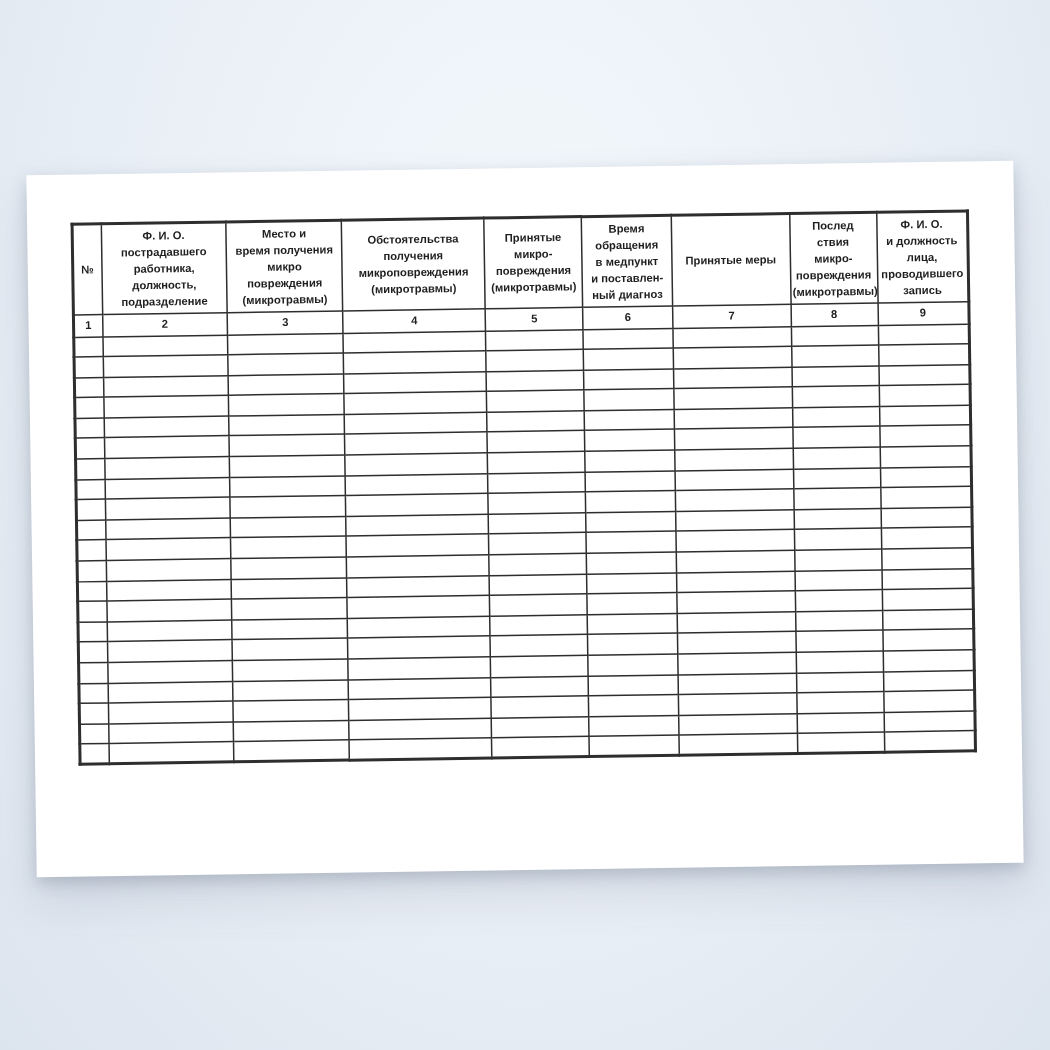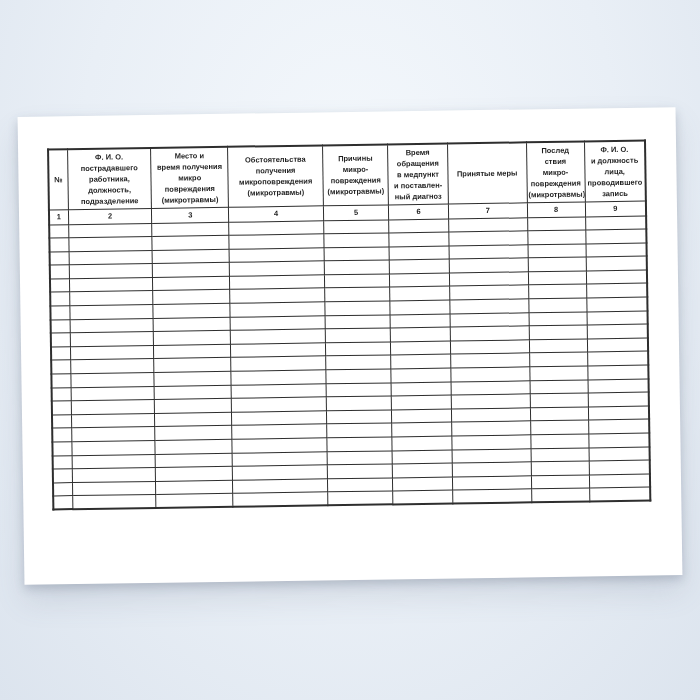--- a/index.html
+++ b/index.html
@@ -84,21 +84,21 @@
 подразделение</th>
         <th>Место и
 время получения
 микро
 повреждения
 (микротравмы)</th>
         <th>Обстоятельства
 получения
 микроповреждения
 (микротравмы)</th>
-        <th>Причины
+        <th>Принятые
 микро-
 повреждения
 (микротравмы)</th>
         <th>Время
 обращения
 в медпункт
 и поставлен-
 ный диагноз</th>
         <th>Принятые меры</th>
         <th>Послед

